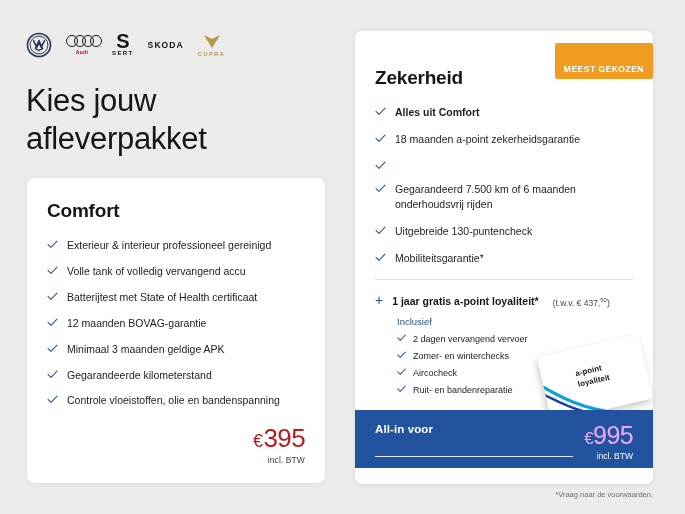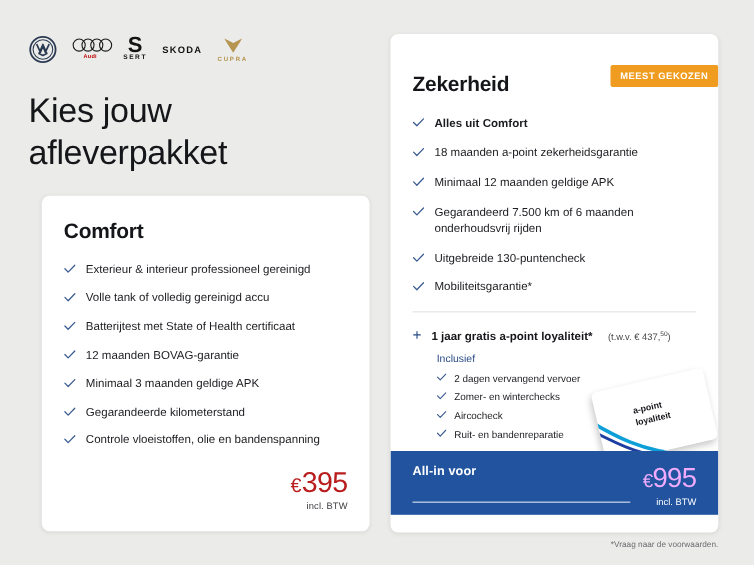--- a/index.html
+++ b/index.html
@@ -28,21 +28,21 @@
 
   
   .hero-title {
     position: absolute; left: 26px; top: 82px;
     font-size: 31px; font-weight: 400; color: #15161a;
     line-height: 1.24; letter-spacing: -0.3px; white-space: pre-line;
   }
 
   
   .card-comfort {
-    position: absolute; left: 38px; top: 178px; width: 298px; height: 305px;
+    position: absolute; left: 27px; top: 178px; width: 298px; height: 305px;
     background: #ffffff; border-radius: 7px;
     box-shadow: 0 1px 4px rgba(0,0,0,.07);
     padding: 22px 20px 0 20px;
   }
   .card-comfort h2 {
     font-size: 19px; font-weight: 600; color: #15161a; letter-spacing: -0.2px;
     margin-bottom: 16px;
   }
   .feat-list { list-style: none; }
   .feat {
@@ -59,24 +59,24 @@
   .price-sub { font-size: 8.5px; color: #3b3c40; margin-top: 4px; letter-spacing: .1px; }
 
   
   .card-zeker {
     position: absolute; left: 355px; top: 31px; width: 298px; height: 453px;
     background: #ffffff; border-radius: 7px; overflow: hidden;
     box-shadow: 0 1px 5px rgba(0,0,0,.08);
   }
   .zeker-body { padding: 22px 20px 0 20px; position: relative; }
   .badge {
-    position: absolute; right: 0; top: 28px;
+    position: absolute; right: 0; top: 12px;
     background: #ef9c21; color: #ffffff;
     font-size: 8.5px; font-weight: bold; letter-spacing: .5px;
-    padding: 5px 9px 5px 9px; border-radius: 2px;
+    padding: 21px 9px 5px 9px; border-radius: 2px;
   }
   .card-zeker h2 {
     font-size: 19px; font-weight: 600; color: #15161a; letter-spacing: -0.2px;
     margin: 14px 0 16px 0;
   }
   .feat.bold .txt { font-weight: bold; }
   .feat-z { margin-bottom: 12px; }
   .feat-z .txt { max-width: 244px; }
 
   .divider { height: 1px; background: #e2e2e2; margin: 14px 0 13px 0; }
@@ -166,21 +166,21 @@
       <li class="feat">
         <svg class="chk" width="11" height="9" viewBox="0 0 12 10">
             <path d="M1 4.8 L4.3 8.2 L11 1.2" fill="none" stroke="#3c5d91" stroke-width="1.3" stroke-linecap="round" stroke-linejoin="round"></path>
           </svg>
         <span class="txt">Exterieur &amp; interieur professioneel gereinigd</span>
       </li>
       <li class="feat">
         <svg class="chk" width="11" height="9" viewBox="0 0 12 10">
             <path d="M1 4.8 L4.3 8.2 L11 1.2" fill="none" stroke="#3c5d91" stroke-width="1.3" stroke-linecap="round" stroke-linejoin="round"></path>
           </svg>
-        <span class="txt">Volle tank of volledig gereinigd accu</span>
+        <span class="txt">Volle tank of volledig vervangend accu</span>
       </li>
       <li class="feat">
         <svg class="chk" width="11" height="9" viewBox="0 0 12 10">
             <path d="M1 4.8 L4.3 8.2 L11 1.2" fill="none" stroke="#3c5d91" stroke-width="1.3" stroke-linecap="round" stroke-linejoin="round"></path>
           </svg>
         <span class="txt">Batterijtest met State of Health certificaat</span>
       </li>
       <li class="feat">
         <svg class="chk" width="11" height="9" viewBox="0 0 12 10">
             <path d="M1 4.8 L4.3 8.2 L11 1.2" fill="none" stroke="#3c5d91" stroke-width="1.3" stroke-linecap="round" stroke-linejoin="round"></path>
@@ -229,21 +229,20 @@
         <li class="feat feat-z">
           <svg class="chk" width="11" height="9" viewBox="0 0 12 10">
               <path d="M1 4.8 L4.3 8.2 L11 1.2" fill="none" stroke="#3c5d91" stroke-width="1.3" stroke-linecap="round" stroke-linejoin="round"></path>
             </svg>
           <span class="txt">18 maanden a-point zekerheidsgarantie</span>
         </li>
         <li class="feat feat-z">
           <svg class="chk" width="11" height="9" viewBox="0 0 12 10">
               <path d="M1 4.8 L4.3 8.2 L11 1.2" fill="none" stroke="#3c5d91" stroke-width="1.3" stroke-linecap="round" stroke-linejoin="round"></path>
             </svg>
-          <span class="txt">Minimaal 12 maanden geldige APK</span>
         </li>
         <li class="feat feat-z">
           <svg class="chk" width="11" height="9" viewBox="0 0 12 10">
               <path d="M1 4.8 L4.3 8.2 L11 1.2" fill="none" stroke="#3c5d91" stroke-width="1.3" stroke-linecap="round" stroke-linejoin="round"></path>
             </svg>
           <span class="txt">Gegarandeerd 7.500 km of 6 maanden onderhoudsvrij rijden</span>
         </li>
         <li class="feat feat-z">
           <svg class="chk" width="11" height="9" viewBox="0 0 12 10">
               <path d="M1 4.8 L4.3 8.2 L11 1.2" fill="none" stroke="#3c5d91" stroke-width="1.3" stroke-linecap="round" stroke-linejoin="round"></path>

